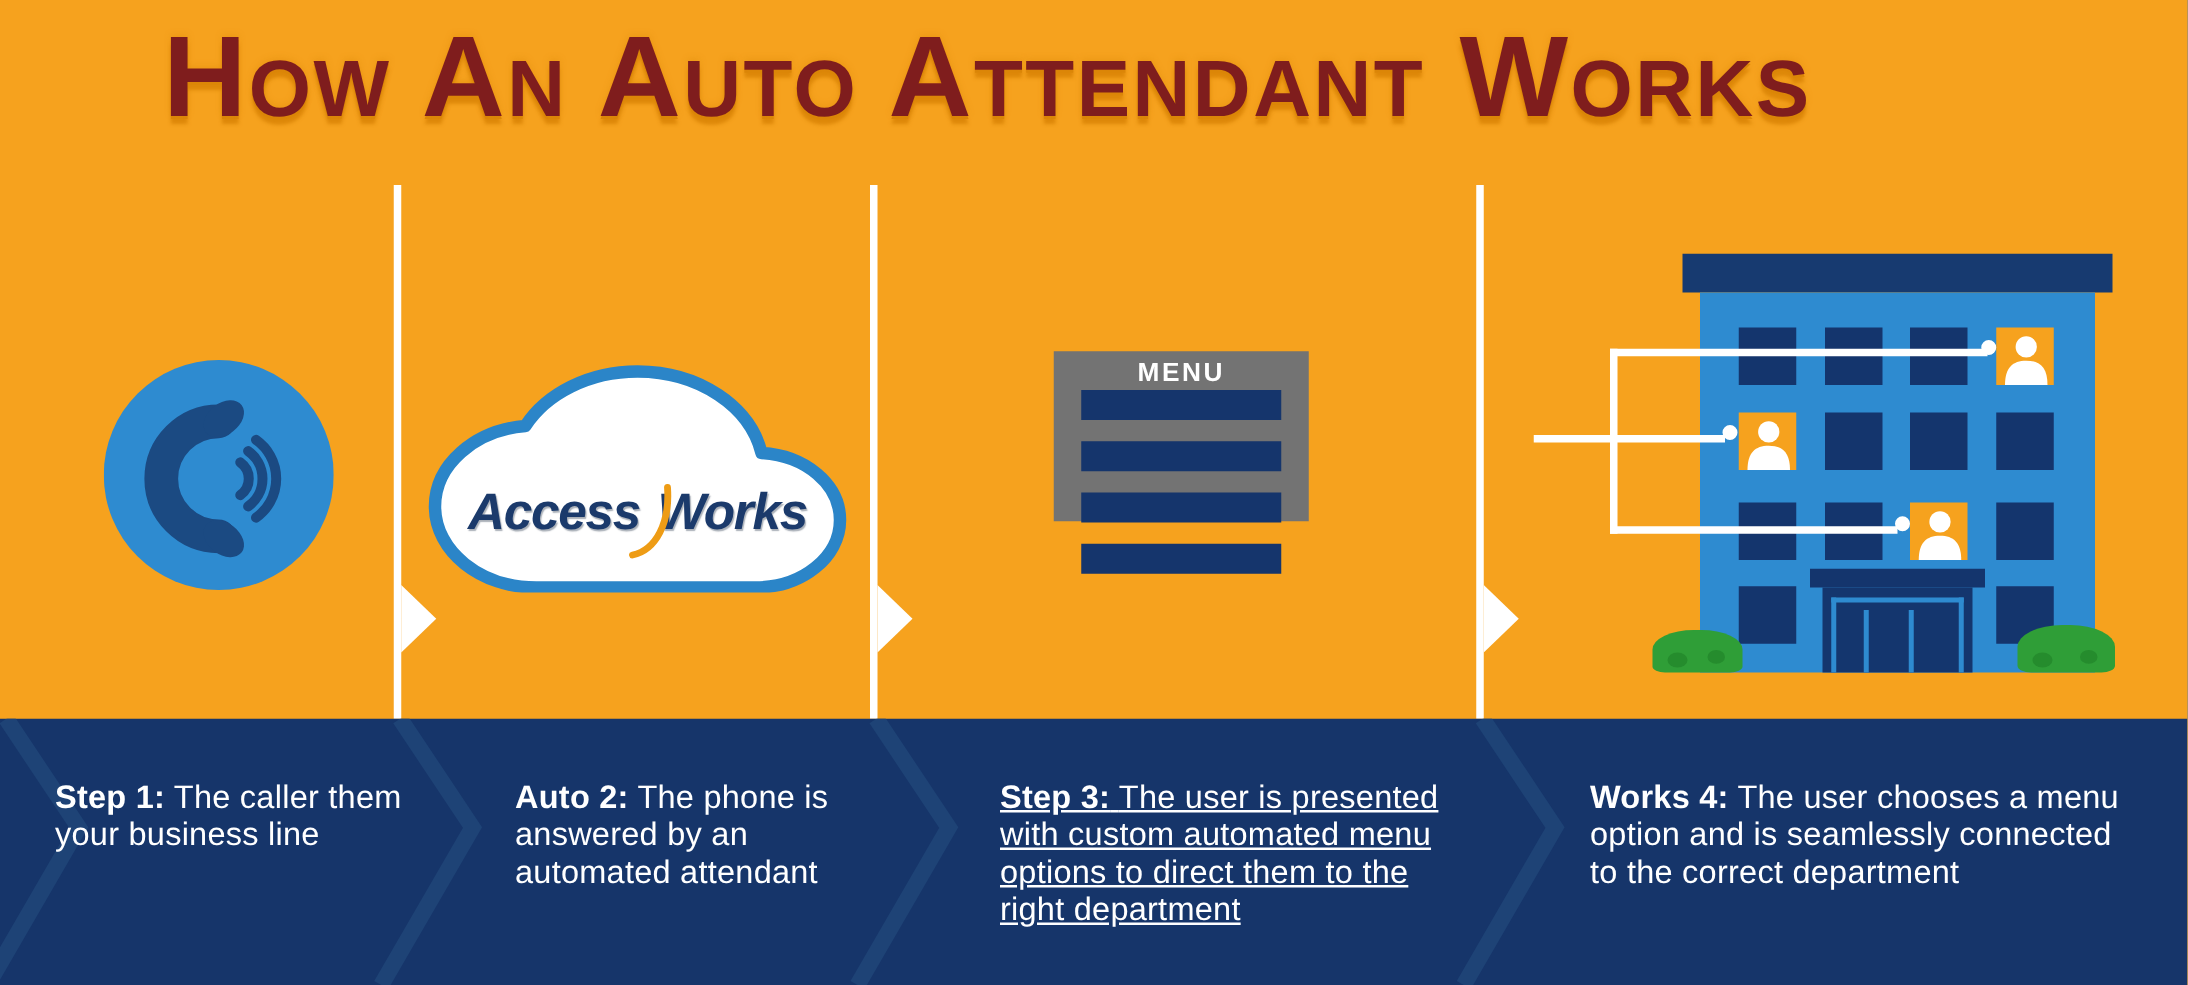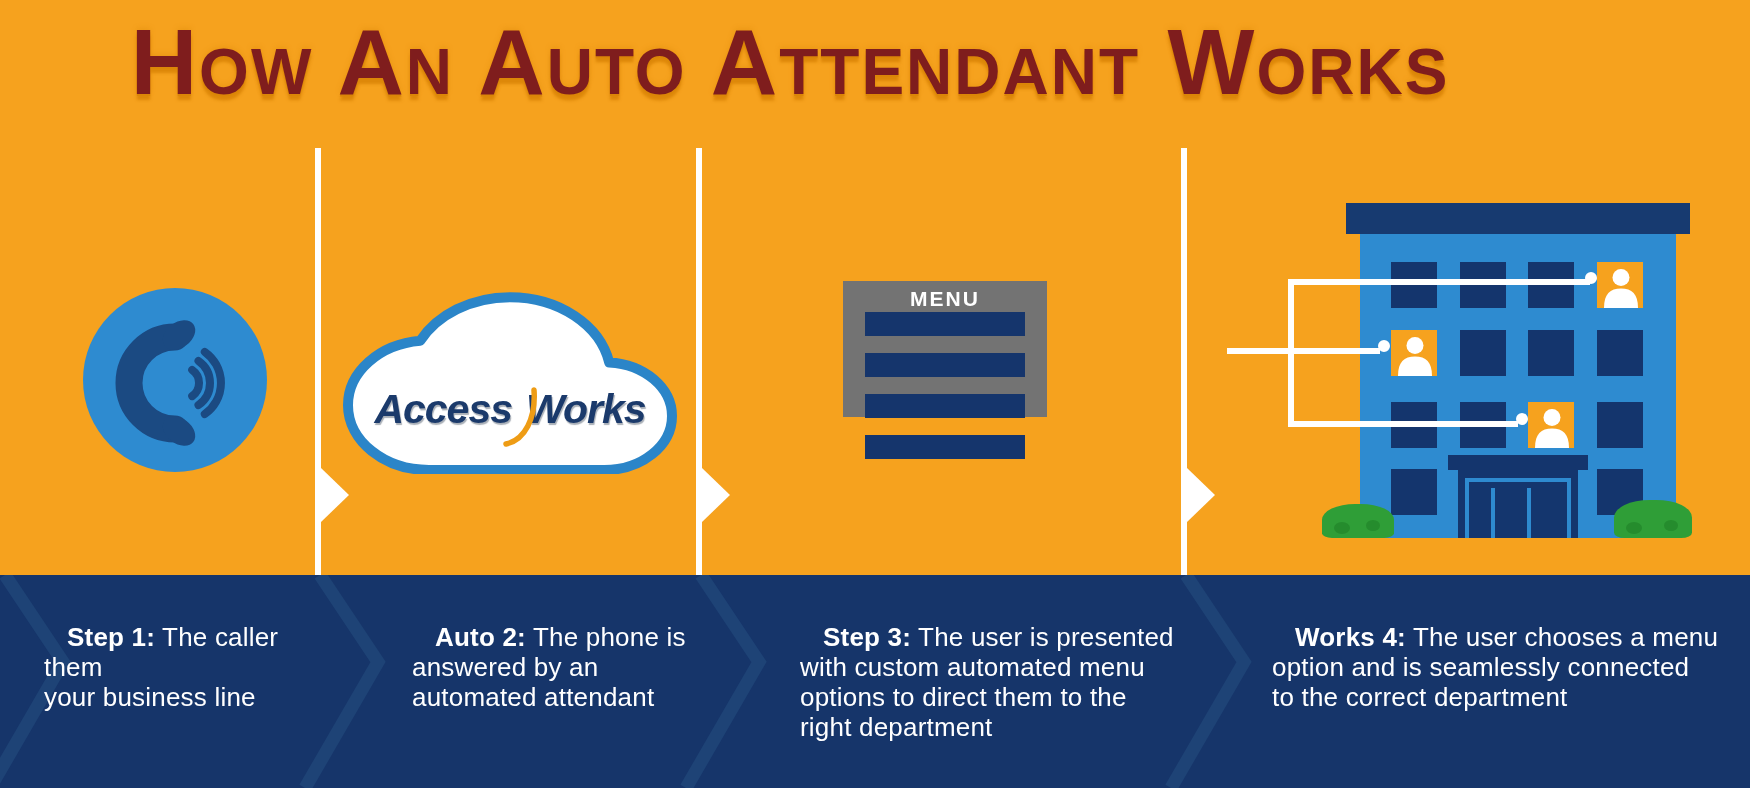--- a/index.html
+++ b/index.html
@@ -88,24 +88,24 @@
   }
 
   
   .footer{position:absolute;left:0;top:575px;width:1750px;height:213px;background:#16356A;}
   .footer .chevrons{position:absolute;inset:0;}
   .step-text{
     position:absolute;top:47px;margin:0;
     color:#ffffff;font-size:26px;line-height:30px;
     white-space:pre-line;letter-spacing:.2px;
   }
-  .step-text b{font-weight:bold;margin-left:23px;}
+  .step-text b{font-weight:bold;}
   .st1{left:44px;width:300px;}
   .st2{left:412px;width:320px;}
-  .st3{left:800px;width:380px;}
+  .st3{left:800px;width:380px;text-decoration:underline;}
   .st4{left:1272px;width:460px;}
 </style>
 </head>
 <body>
 
 <div class="canvas">
 
   <div class="title">How An Auto Attendant Works</div>
 
   <div class="divider div1">

